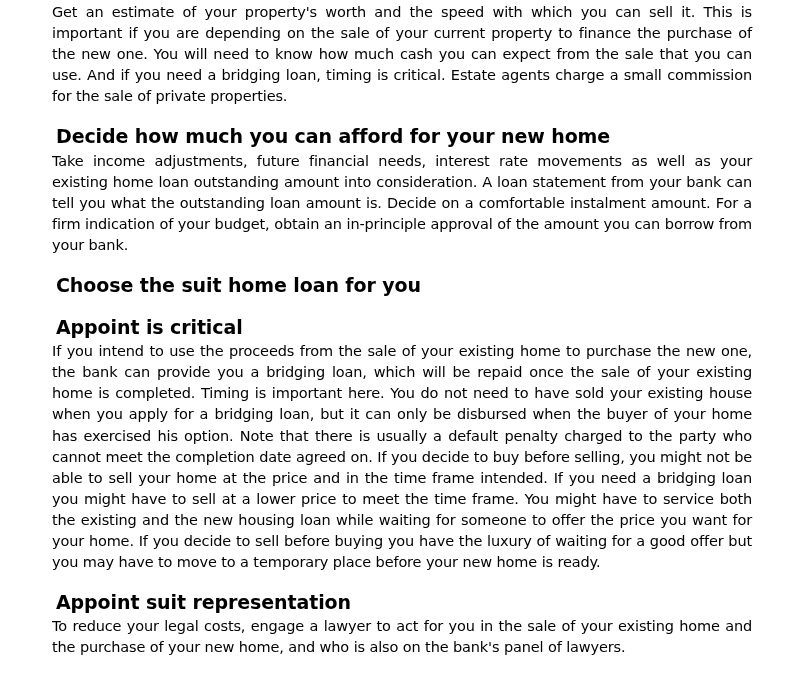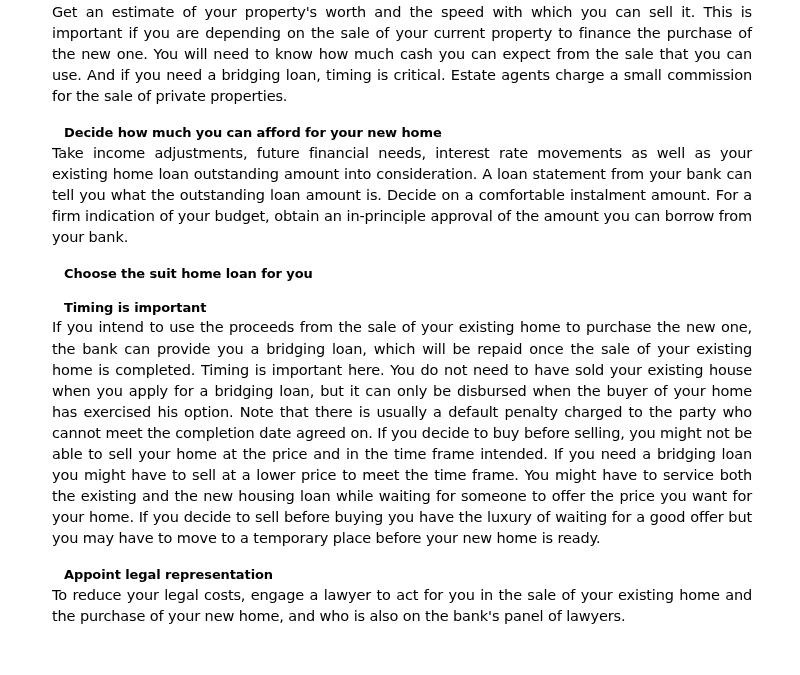--- a/index.html
+++ b/index.html
@@ -24,24 +24,24 @@
   .doc-body {
     padding-top: 2px;
   }
   .section {
     margin: 0;
   }
   .section + .section {
     margin-top: 17px;
   }
   .heading {
-    font-size: 13px;
+    font-size: 19px;
     font-weight: bold;
     line-height: 1.32;
-    margin: 0 0 1px 12px;
+    margin: 0 0 1px 4px;
     letter-spacing: -0.1px;
   }
   .para {
     font-size: 14.5px;
     line-height: 1.455;
     margin: 0;
     text-align: justify;
     text-justify: inter-word;
     letter-spacing: -0.15px;
     word-spacing: 0.1px;
@@ -67,23 +67,23 @@
     <div class="section">
       <h2 class="heading">Decide how much you can afford for your new home</h2>
       <p class="para">Take income adjustments, future financial needs, interest rate movements as well as your existing home loan outstanding amount into consideration.  A loan statement from your bank can tell you what the outstanding loan amount is.  Decide on a comfortable instalment amount.  For a firm indication of your budget, obtain an in-principle approval of the amount you can borrow from your bank.</p>
     </div>
 
     <div class="section">
       <h2 class="heading">Choose the suit home loan for you</h2>
     </div>
 
     <div class="section">
-      <h2 class="heading">Timing is important</h2>
+      <h2 class="heading">Appoint is critical</h2>
       <p class="para">If you intend to use the proceeds from the sale of your existing home to purchase the new one, the bank can provide you a bridging loan, which will be repaid once the sale of your existing home is completed.  Timing is important here.  You do not need to have sold your existing house when you apply for a bridging loan, but it can only be disbursed when the buyer of your home has exercised his option.  Note that there is usually a default penalty charged to the party who cannot meet the completion date agreed on.  If you decide to buy before selling, you might not be able to sell your home at the price and in the time frame intended.  If you need a bridging loan you might have to sell at a lower price to meet the time frame.  You might have to service both the existing and the new housing loan while waiting for someone to offer the price you want for your home.  If you decide to sell before buying you have the luxury of waiting for a good offer but you may have to move to a temporary place before your new home is ready.</p>
     </div>
 
     <div class="section">
-      <h2 class="heading">Appoint legal representation</h2>
+      <h2 class="heading">Appoint suit representation</h2>
       <p class="para">To reduce your legal costs, engage a lawyer to act for you in the sale of your existing home and the purchase of your new home, and who is also on the bank's panel of lawyers.</p>
     </div>
 
   </div>
 </div>
 
 </body></html>

